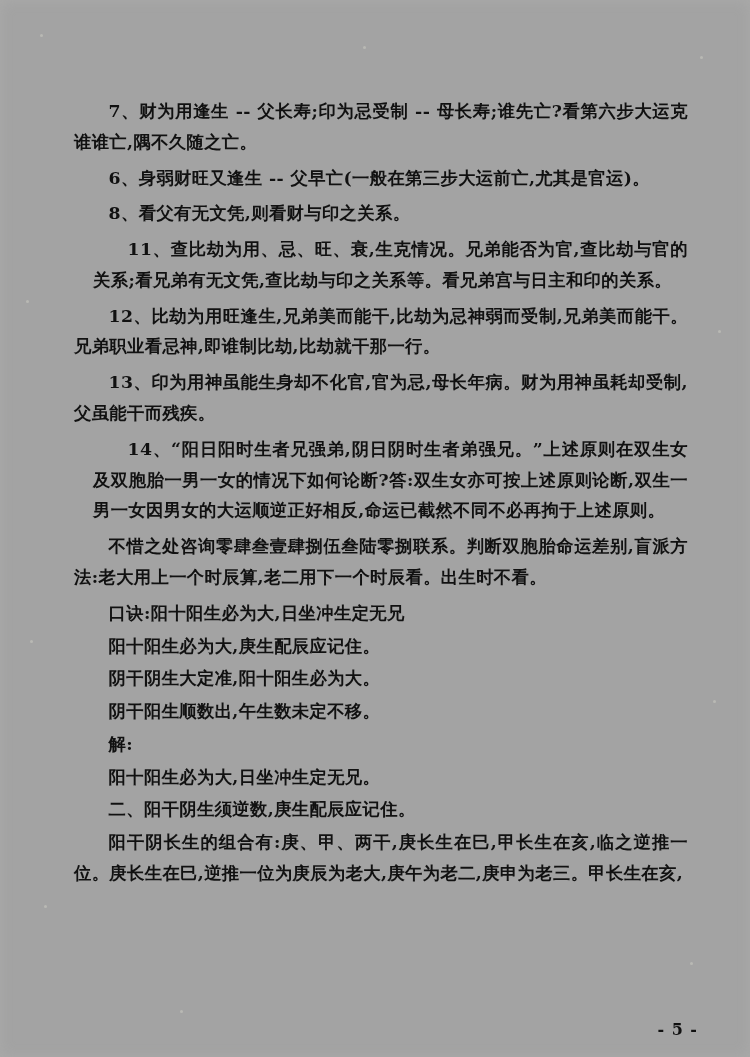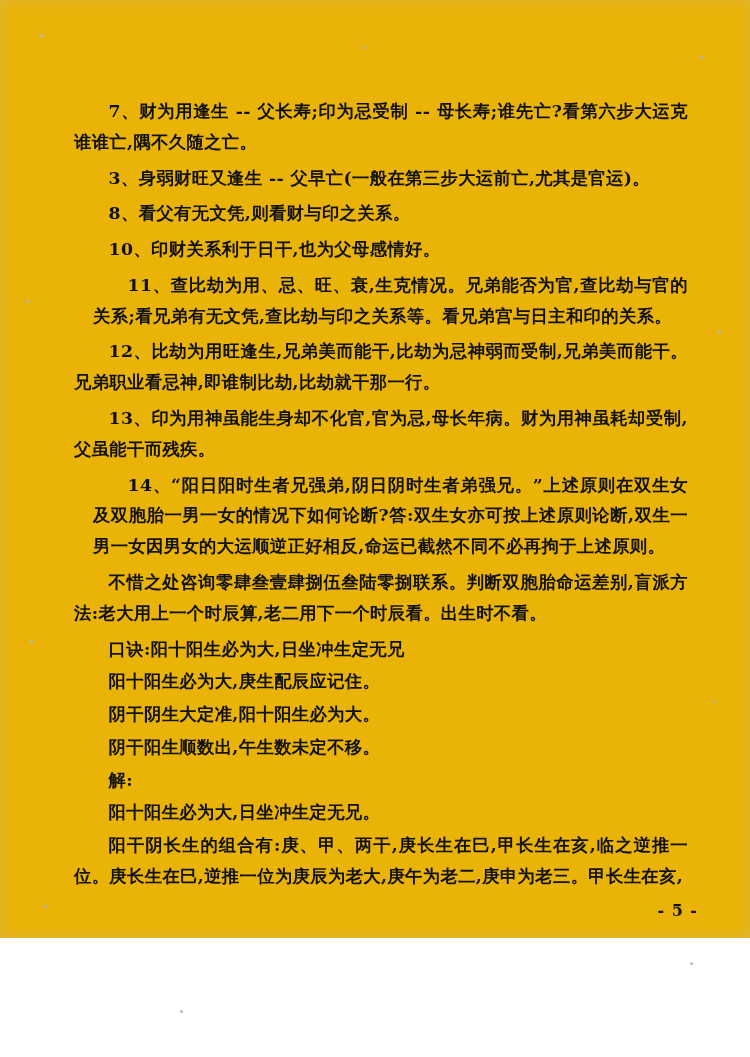--- a/index.html
+++ b/index.html
@@ -11,24 +11,24 @@
     width: 750px;
     height: 1057px;
     font-family: "DejaVu Serif", "Liberation Serif", serif;
     color: #111111;
     position: relative;
     overflow: hidden;
   }
   .page {
     position: relative;
     width: 750px;
-    height: 938px;
+    height: 1057px;
     box-sizing: border-box;
     padding: 96px 62px 48px 74px;
-    background: #eab308;
+    background: #a3a3a3;
   }
   
   .page::before {
     content: "";
     position: absolute;
     left: 0; top: 0; right: 0; bottom: 0;
     box-shadow: inset 0 0 14px rgba(190,190,185,0.30);
     pointer-events: none;
   }
   .speck {
@@ -84,31 +84,31 @@
   <div class="speck" style="left:26px;  top:300px; width:3px; height:3px;"></div>
   <div class="speck" style="left:718px; top:330px; width:3px; height:3px;"></div>
   <div class="speck" style="left:30px;  top:640px; width:3px; height:3px;"></div>
   <div class="speck" style="left:713px; top:700px; width:3px; height:3px;"></div>
   <div class="speck" style="left:44px;  top:905px; width:3px; height:3px;"></div>
   <div class="speck" style="left:690px; top:962px; width:3px; height:3px;"></div>
   <div class="speck" style="left:180px; top:1010px;width:3px; height:3px;"></div>
 
   <div class="content">
     <p class="indent">7、财为用逢生 -- 父长寿;印为忌受制 -- 母长寿;谁先亡?看第六步大运克谁谁亡,隅不久随之亡。</p>
-    <p class="indent">3、身弱财旺又逢生 -- 父早亡(一般在第三步大运前亡,尤其是官运)。</p>
+    <p class="indent">6、身弱财旺又逢生 -- 父早亡(一般在第三步大运前亡,尤其是官运)。</p>
     <p class="indent">8、看父有无文凭,则看财与印之关系。</p>
-    <p class="indent">10、印财关系利于日干,也为父母感情好。</p>
     <p class="hang">11、查比劫为用、忌、旺、衰,生克情况。兄弟能否为官,查比劫与官的关系;看兄弟有无文凭,查比劫与印之关系等。看兄弟宫与日主和印的关系。</p>
     <p class="indent">12、比劫为用旺逢生,兄弟美而能干,比劫为忌神弱而受制,兄弟美而能干。兄弟职业看忌神,即谁制比劫,比劫就干那一行。</p>
     <p class="indent">13、印为用神虽能生身却不化官,官为忌,母长年病。财为用神虽耗却受制,父虽能干而残疾。</p>
     <p class="hang">14、“阳日阳时生者兄强弟,阴日阴时生者弟强兄。”上述原则在双生女及双胞胎一男一女的情况下如何论断?答:双生女亦可按上述原则论断,双生一男一女因男女的大运顺逆正好相反,命运已截然不同不必再拘于上述原则。</p>
     <p class="indent">不惜之处咨询零肆叁壹肆捌伍叁陆零捌联系。判断双胞胎命运差别,盲派方法:老大用上一个时辰算,老二用下一个时辰看。出生时不看。</p>
     <p class="plain tight">口诀:阳十阳生必为大,日坐冲生定无兄</p>
     <p class="plain tight">阳十阳生必为大,庚生配辰应记住。</p>
     <p class="plain tight">阴干阴生大定准,阳十阳生必为大。</p>
     <p class="plain tight">阴干阳生顺数出,午生数未定不移。</p>
     <p class="indent tight">解:</p>
     <p class="plain tight">阳十阳生必为大,日坐冲生定无兄。</p>
+    <p class="indent tight">二、阳干阴生须逆数,庚生配辰应记住。</p>
     <p class="indent">阳干阴长生的组合有:庚、甲、两干,庚长生在巳,甲长生在亥,临之逆推一位。庚长生在巳,逆推一位为庚辰为老大,庚午为老二,庚申为老三。甲长生在亥,</p>
   </div>
 
   <div class="pagenum">- 5 -</div>
 </div>
 
 </body></html>

